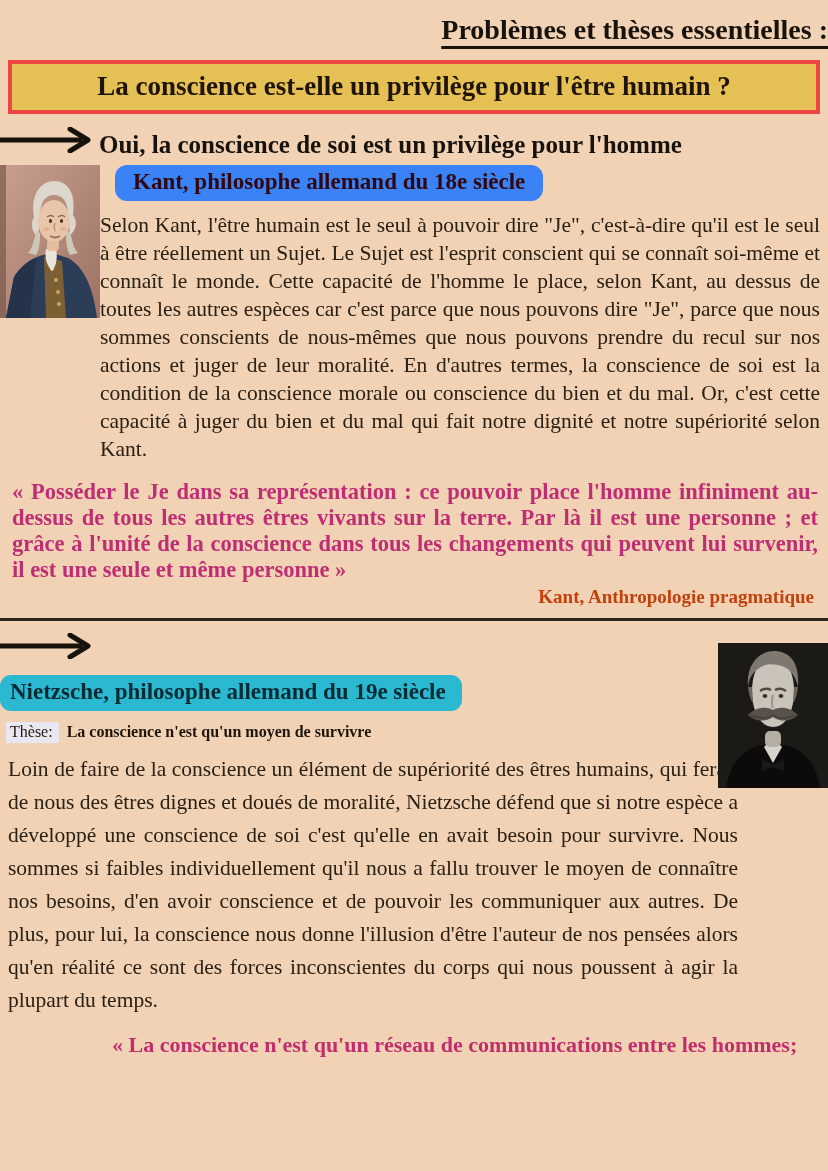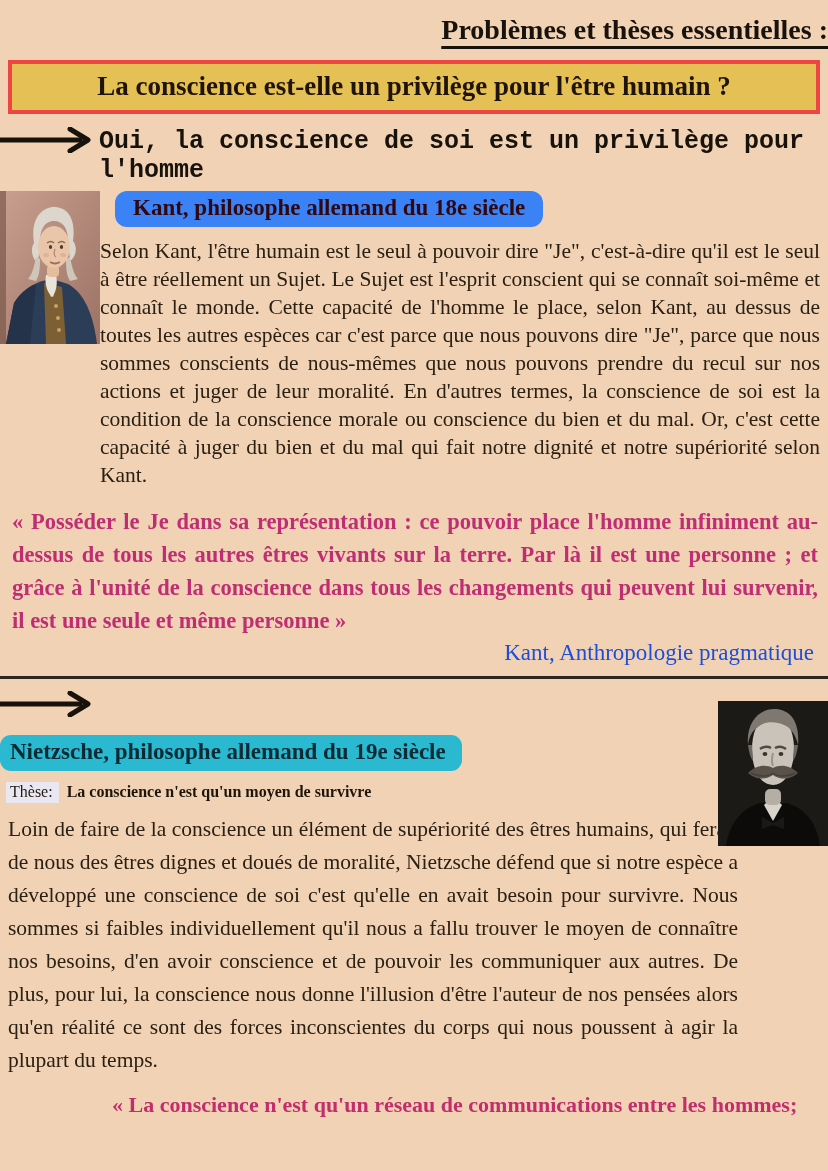--- a/index.html
+++ b/index.html
@@ -29,23 +29,23 @@
     margin:14px 8px 0 8px;
     background:#e4c055;
     border:4px solid #ef4444;
     text-align:center;
     padding:7px 4px 8px 4px;
     font-size:27px;font-weight:bold;color:#201409;
   }
 
   
   .section-header{
-    display:flex;align-items:flex-start;
+    display:flex;align-items:flex-end;
     margin-top:13px;
-    font-size:25px;font-weight:bold;color:#17120c;font-family:Liberation Mono, monospace;
+    font-size:25px;font-weight:bold;color:#17120c;
   }
   .arrow-icon{flex:0 0 auto;margin-right:7px;}
 
   
   .kant-block{position:relative;margin-top:6px;}
   .portrait-left{position:absolute;left:0;top:0;width:100px;height:153px;}
   .philosopher-pill{
     display:inline-block;
     margin-left:115px;
     background:#3b82f6;
@@ -58,26 +58,26 @@
   .these-text{font-weight:bold;margin-left:8px;color:#1d150c;}
   .body-text{
     margin:10px 8px 0 100px;
     font-size:21.5px;line-height:28px;
     text-align:justify;color:#2a2013;
   }
 
   
   .quote-magenta{
     margin:16px 10px 0 12px;
-    font-size:22.5px;line-height:33px;font-weight:bold;
+    font-size:22.5px;line-height:26px;font-weight:bold;
     text-align:justify;color:#bf2e74;
   }
   .quote-attr{
     margin:3px 14px 0 0;
-    text-align:right;font-size:23px;font-weight:normal;color:#1d4ed8;
+    text-align:right;font-size:19px;font-weight:bold;color:#c2410c;
   }
 
   .divider{margin-top:10px;height:3px;background:#2b2620;}
 
   
   .nietzsche-block{position:relative;margin-top:0;}
   .photo-right{position:absolute;right:0;top:10px;width:110px;height:145px;}
   .n-header{margin-top:12px;}
   .philosopher-pill-cyan{
     display:inline-block;

